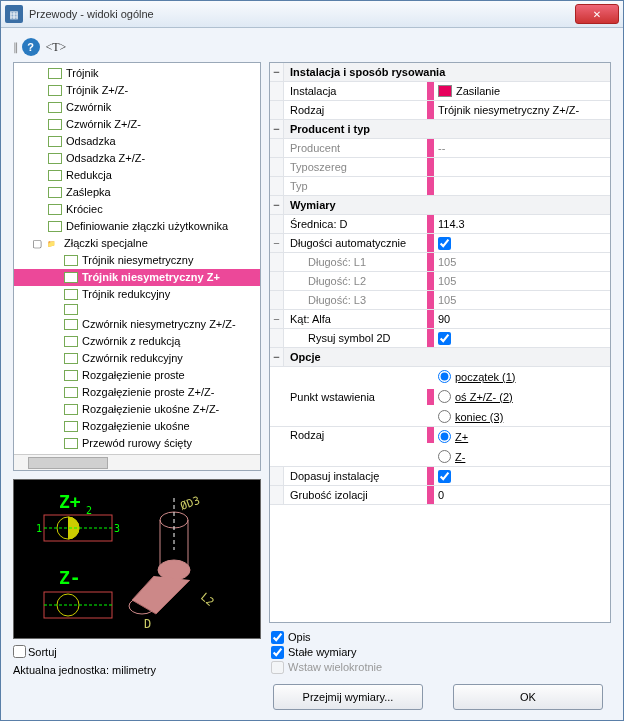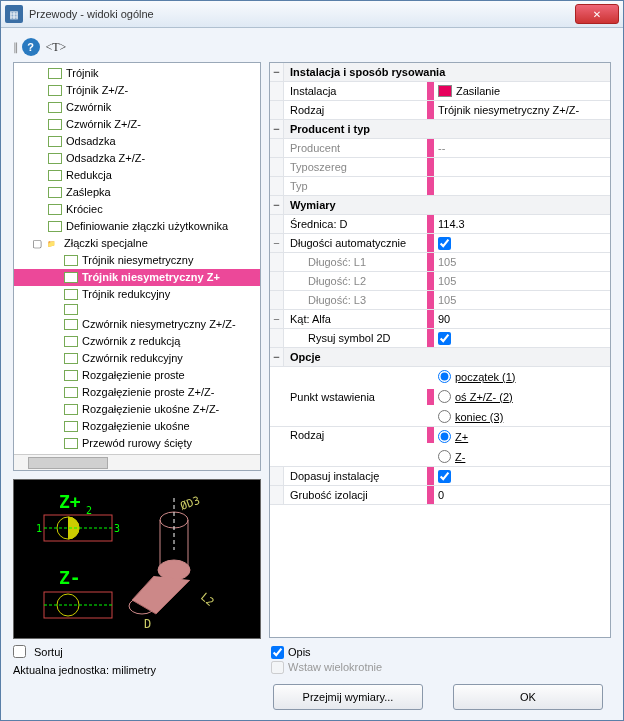--- a/index.html
+++ b/index.html
@@ -162,21 +162,21 @@
     display:flex; align-items:center;
     gap:4px;
   }
   .pval.dim { color:#888; }
   .color-sw { width:14px; height:12px; background:#e6005c; border:1px solid #888; }
   input[type=checkbox]{ margin:0; }
   .radio-group { display:flex; flex-direction:column; gap:7px; padding:1px 0;text-decoration:underline;}
   .radio-group label { display:flex; align-items:center; gap:4px; font-size:11px;}
   .check-row { display:flex; align-items:flex-start; gap:4px; margin:2px 0 2px 2px; font-size:11px;}
   .bottom-area { margin-top:6px; }
-  .sortuj-row { display:flex; align-items:center; gap:8px; margin-top:6px; font-size:11px;}
+  .sortuj-row { display:flex; align-items:center; gap:2px; margin-top:6px; font-size:11px;}
   .unit-row { margin-top:6px; font-size:11px;}
   .button-row {
     display:flex;
     justify-content:flex-start;
     gap: 30px;
     margin-top:8px;
     padding-left: 260px;
   }
   button.dlg {
     width: 150px; height: 26px;
@@ -469,20 +469,24 @@
             <div class="plabel">Grubość izolacji</div>
             <div class="pval">0</div>
           </div>
         </div>
 
         <div class="bottom-area">
           <div class="check-row">
               <input type="checkbox" checked="" style="">
               <span>Opis</span>
             </div>
+          <div class="check-row">
+              <input type="checkbox" checked="" style="">
+              <span>Stałe wymiary</span>
+            </div>
           <div class="check-row" style="color:#999">
               <input type="checkbox" disabled="" style="">
               <span>Wstaw wielokrotnie</span>
             </div>
         </div>
       </div>
     </div>
 
     <div class="button-row">
       <button class="dlg">Przejmij wymiary...</button>

